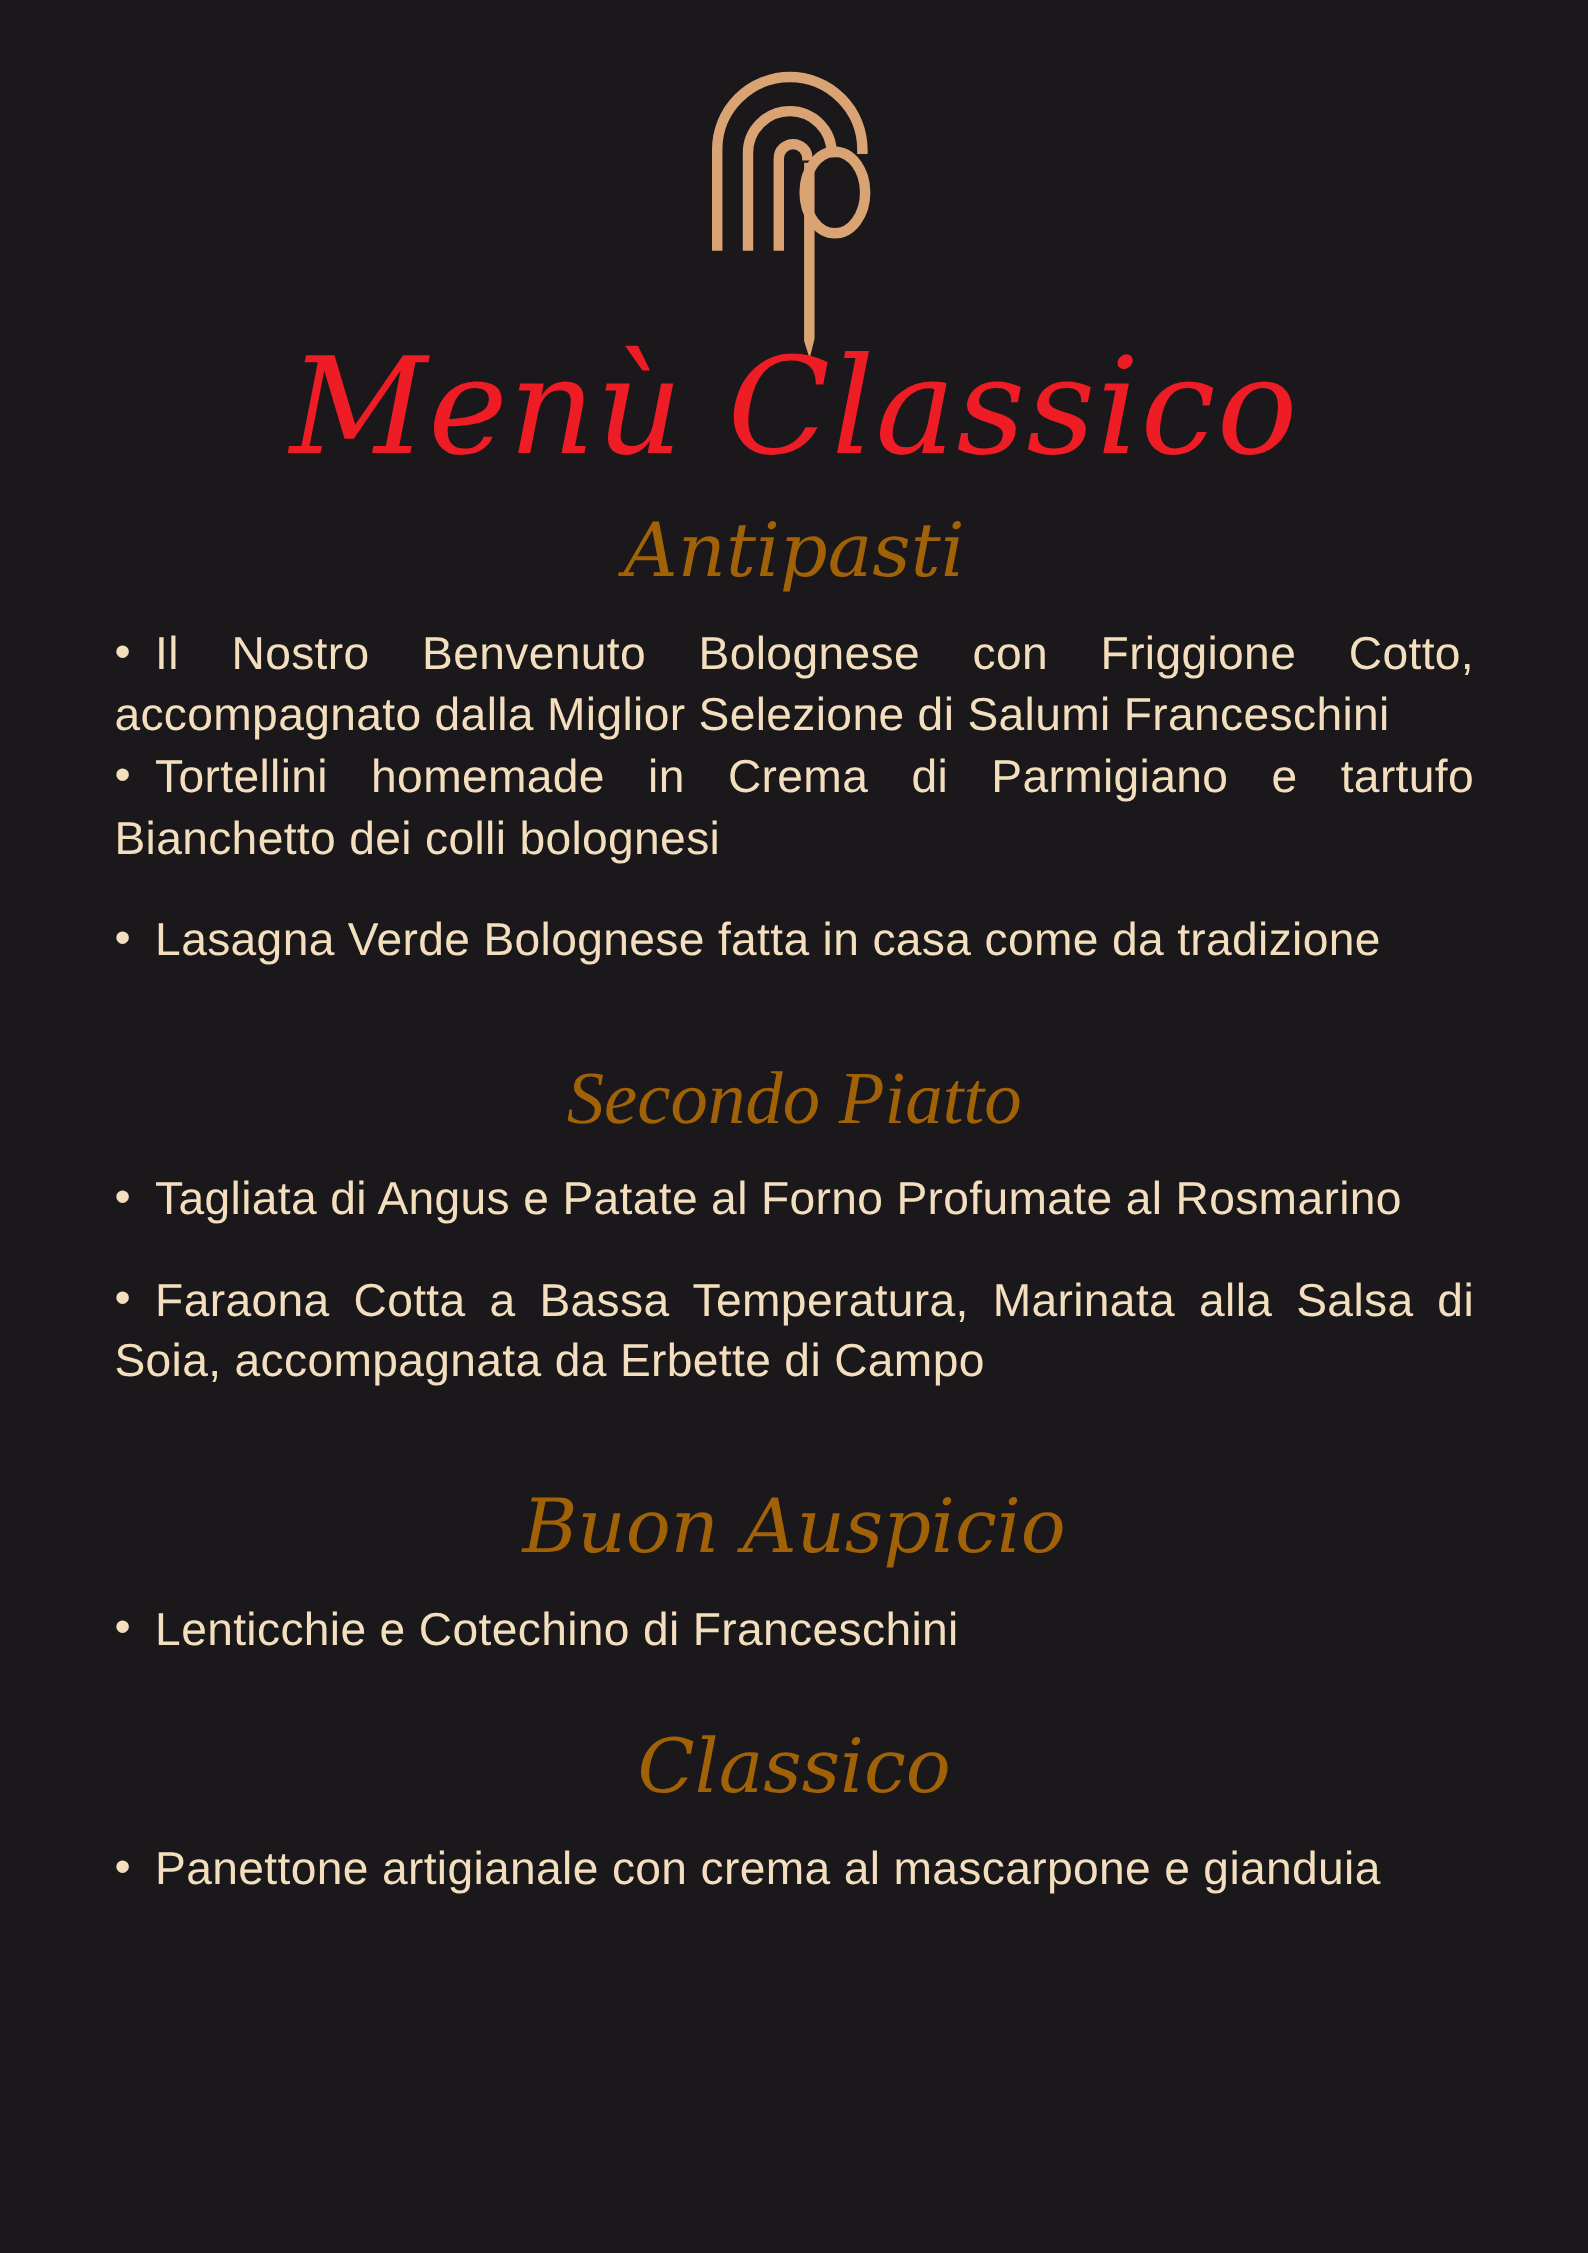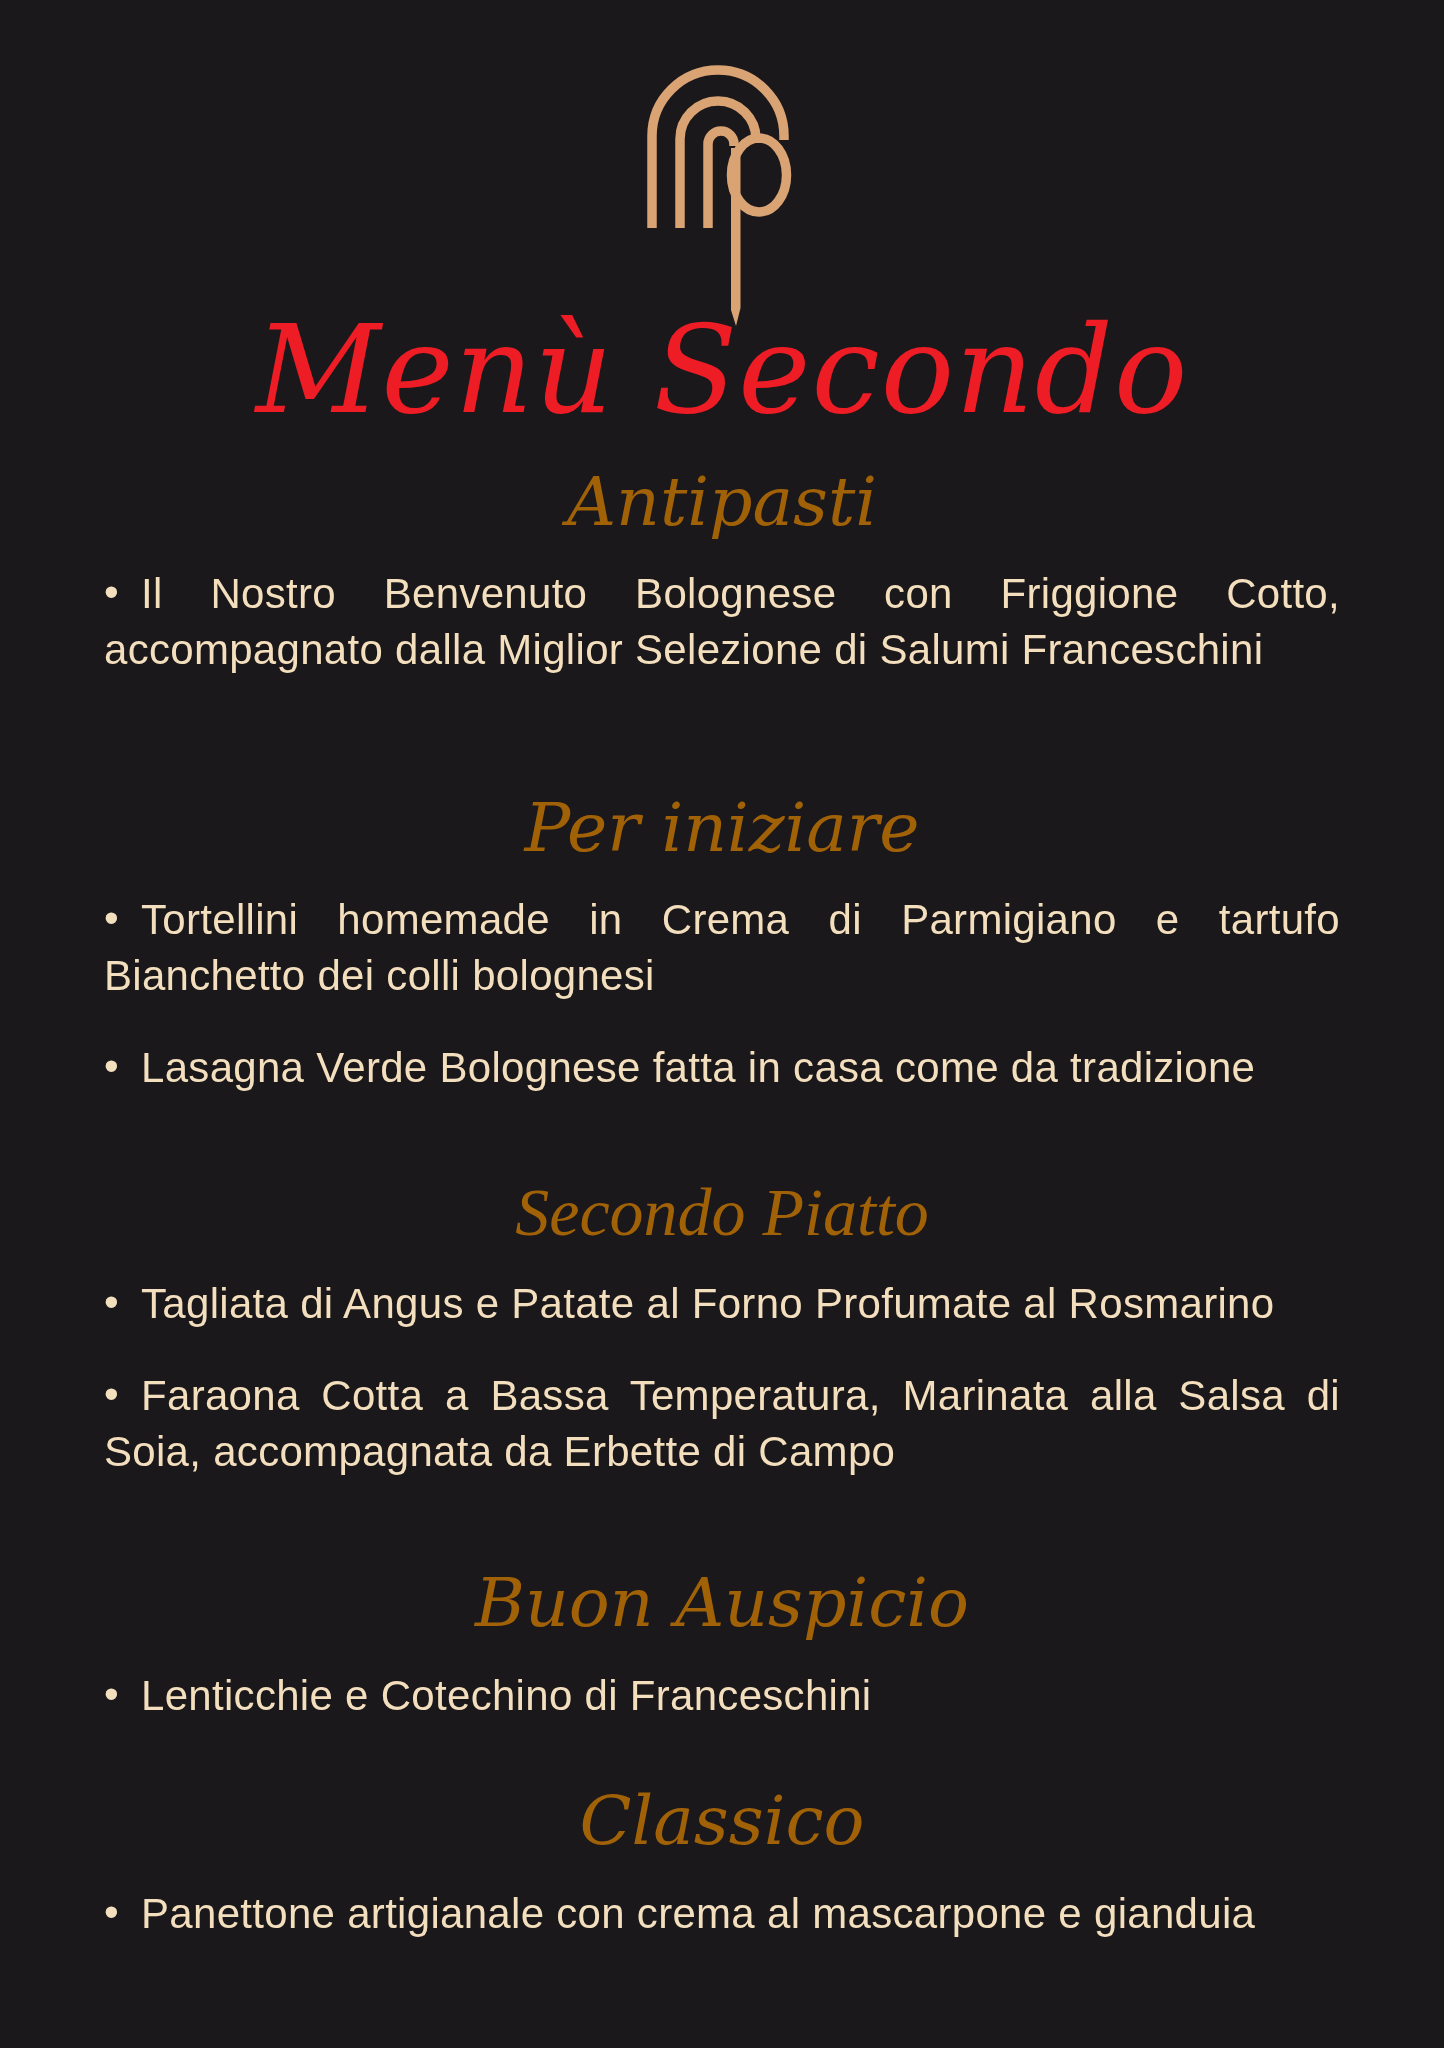--- a/index.html
+++ b/index.html
@@ -79,29 +79,28 @@
       <g fill="none" stroke="#d9a373" stroke-width="9.5">
         <path d="M15 172 V80 a66 66 0 0 1 132 0 v4"></path>
         <path d="M43 172 V83 a38 38 0 0 1 76 0 v4"></path>
         <path d="M71 172 V88 a13 13 0 0 1 26 0 v2"></path>
         <ellipse cx="122" cy="119" rx="27.5" ry="37"></ellipse>
       </g>
       <path d="M94 92 h9.5 V 252 L99 270 L94 254 Z" fill="#d9a373"></path>
     </svg>
   </div>
 
-  <h1 class="title">Menù Secondo</h1>
+  <h1 class="title">Menù Classico</h1>
 
   <section class="sec-antipasti">
     <h2 class="heading">Antipasti</h2>
     <p class="item"><span class="bullet">•</span><span>Il Nostro Benvenuto Bolognese con Friggione Cotto, accompagnato dalla Miglior Selezione di Salumi Franceschini</span></p>
   </section>
 
   <section class="sec-periniziare">
-    <h2 class="heading">Per iniziare</h2>
     <p class="item"><span class="bullet">•</span><span>Tortellini homemade in Crema di Parmigiano e tartufo Bianchetto dei colli bolognesi</span></p>
     <p class="item"><span class="bullet">•</span><span>Lasagna Verde Bolognese fatta in casa come da tradizione</span></p>
   </section>
 
   <section class="sec-secondo">
     <h2 class="heading">Secondo Piatto</h2>
     <p class="item"><span class="bullet">•</span><span>Tagliata di Angus e Patate al Forno Profumate al Rosmarino</span></p>
     <p class="item"><span class="bullet">•</span><span>Faraona Cotta a Bassa Temperatura, Marinata alla Salsa di Soia, accompagnata da Erbette di Campo</span></p>
   </section>
 

